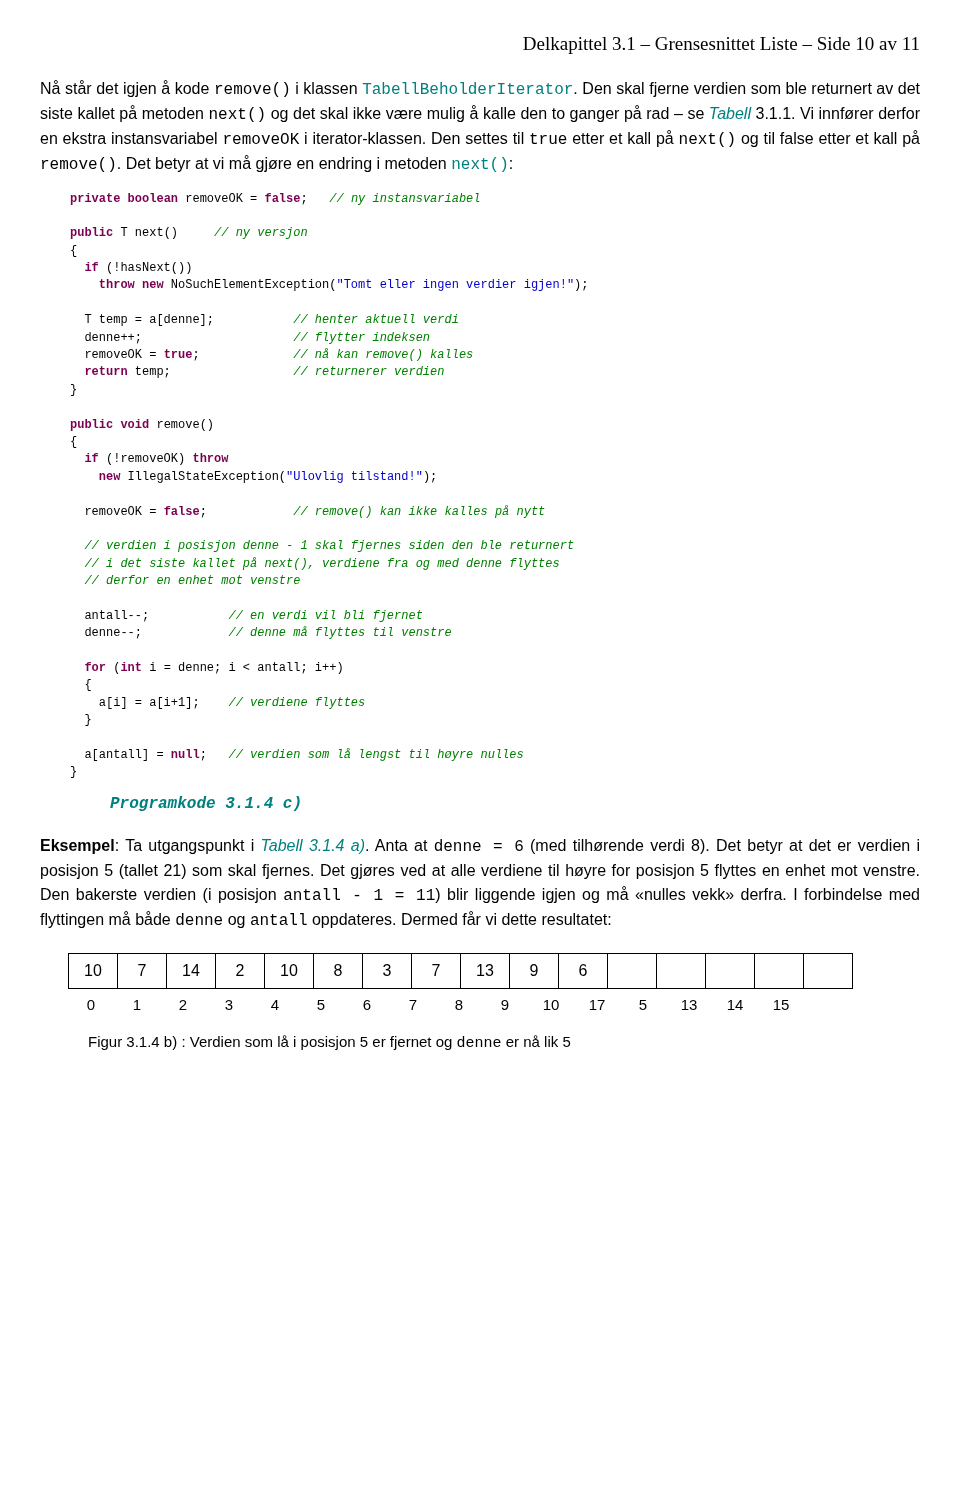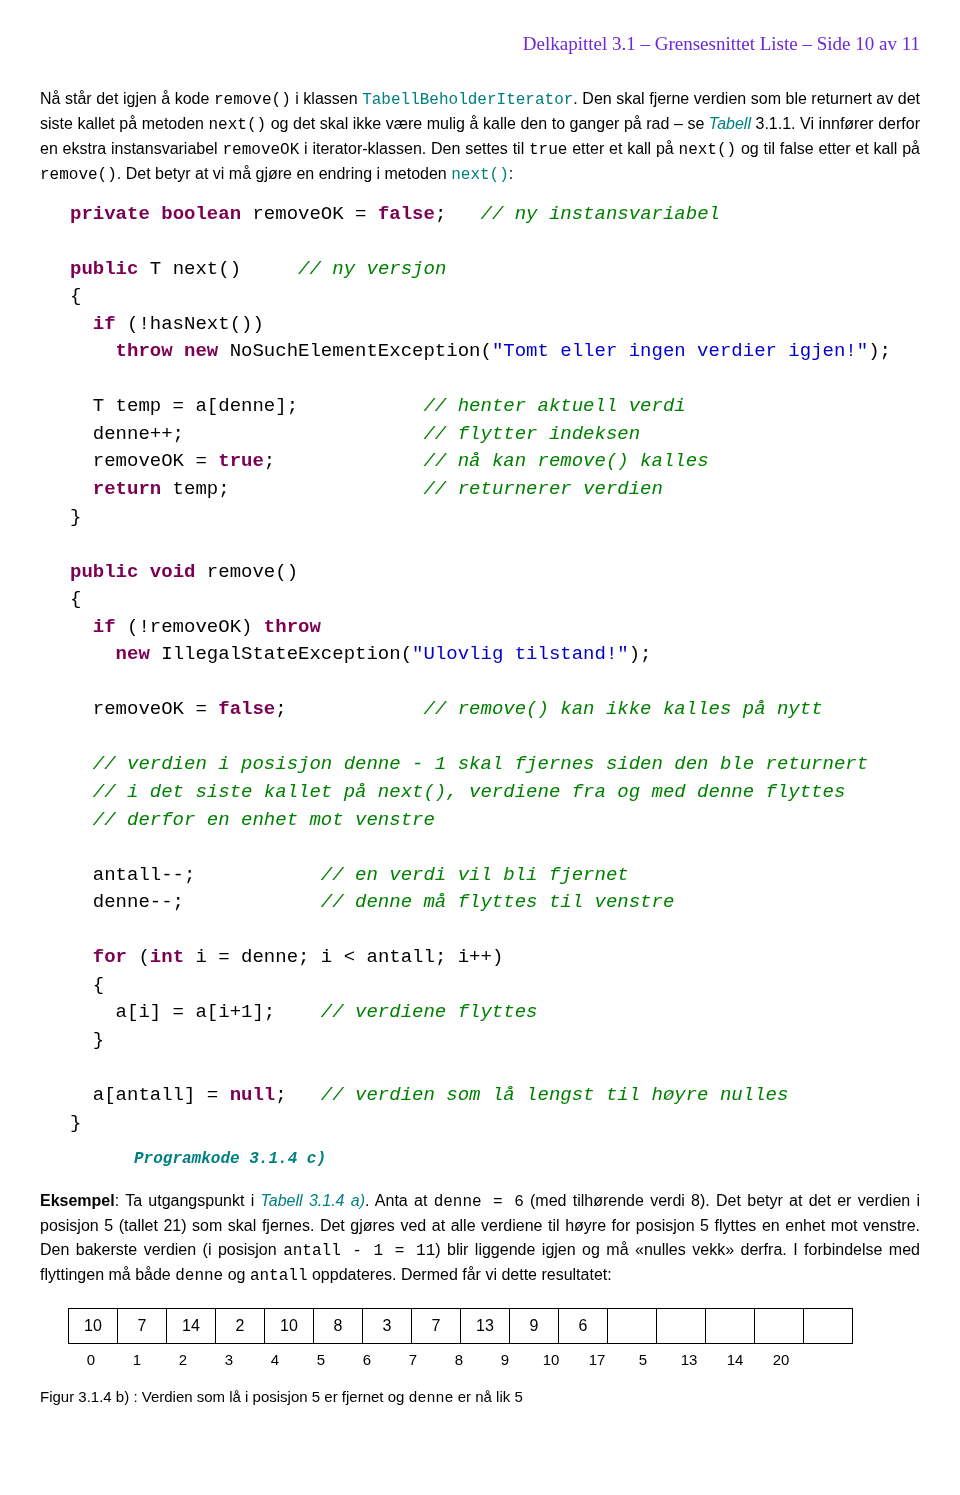--- a/index.html
+++ b/index.html
@@ -9,45 +9,45 @@
       max-width: 880px;
       margin: 0 auto;
       padding: 30px 40px;
       color: #000;
       background: #fff;
     }
     .header {
       text-align: right;
       font-family: Georgia, 'Times New Roman', serif;
       font-size: 19px;
-      margin-bottom: 28px;
-      color: #6d28d9;
+      margin-bottom: 18px;
+      color: #000000;
     }
     .mono {
       font-family: 'Courier New', Courier, monospace;
     }
     .teal { color: #008080; }
     .blue { color: #0000cc; }
     .green { color: #008000; font-style: italic; }
     .kw { color: #7b0052; font-weight: bold; }
     .teal-italic { color: #008080; font-style: italic; font-family: Verdana, sans-serif; }
     p { margin: 8px 0 14px 0; text-align: justify; }
     .code-block {
       font-family: 'Courier New', Courier, monospace;
       white-space: pre;
       margin: 10px 0 10px 30px;
-      font-size: 19px;
+      font-size: 12px;
       line-height: 1.45;
     }
     .caption-label {
       font-family: 'Courier New', Courier, monospace;
       font-style: italic;
       font-weight: bold;
       color: #008080;
-      margin-left: 94px;
+      margin-left: 70px;
       margin-top: 6px;
     }
     .tbl-wrap { margin-top: 20px; }
     table.arr {
       border-collapse: collapse;
       margin: 0 0 4px 28px;
       font-family: Verdana, sans-serif;
     }
     table.arr td {
       border: 1px solid #000;
@@ -63,20 +63,21 @@
     .idx-row span {
       display: inline-block;
       width: 46px;
       text-align: center;
       font-size: 15px;
     }
     .fig-caption {
       margin-top: 14px;
       font-size: 15px;
       text-align: left;
+      margin-left: 48px;
     }
   </style>
 </head>
 <body>
 
 <div class="header">
   <span>Delkapittel 3.1</span><span> – </span><span>Grensesnittet Liste</span><span> – </span><span>Side </span><span>10 av 11</span>
 </div>
 
 <p>
@@ -140,18 +141,18 @@
       <td>6</td>
       <td></td>
       <td></td>
       <td></td>
       <td></td>
       <td></td>
     </tr>
   </tbody>
     </table>
   <div class="idx-row">
-    <span>0</span><span>1</span><span>2</span><span>3</span><span>4</span><span>5</span><span>6</span><span>7</span><span>8</span><span>9</span><span>10</span><span>17</span><span>5</span><span>13</span><span>14</span><span>20</span>
+    <span>0</span><span>1</span><span>2</span><span>3</span><span>4</span><span>5</span><span>6</span><span>7</span><span>8</span><span>9</span><span>10</span><span>17</span><span>5</span><span>13</span><span>14</span><span>15</span>
   </div>
   <div class="fig-caption">
     <span>Figur 3.1.4 b) : Verdien som lå i posisjon 5 er fjernet og </span><span class="mono">denne</span><span> er nå lik 5</span>
   </div>
 </div>
 
 </body></html>

